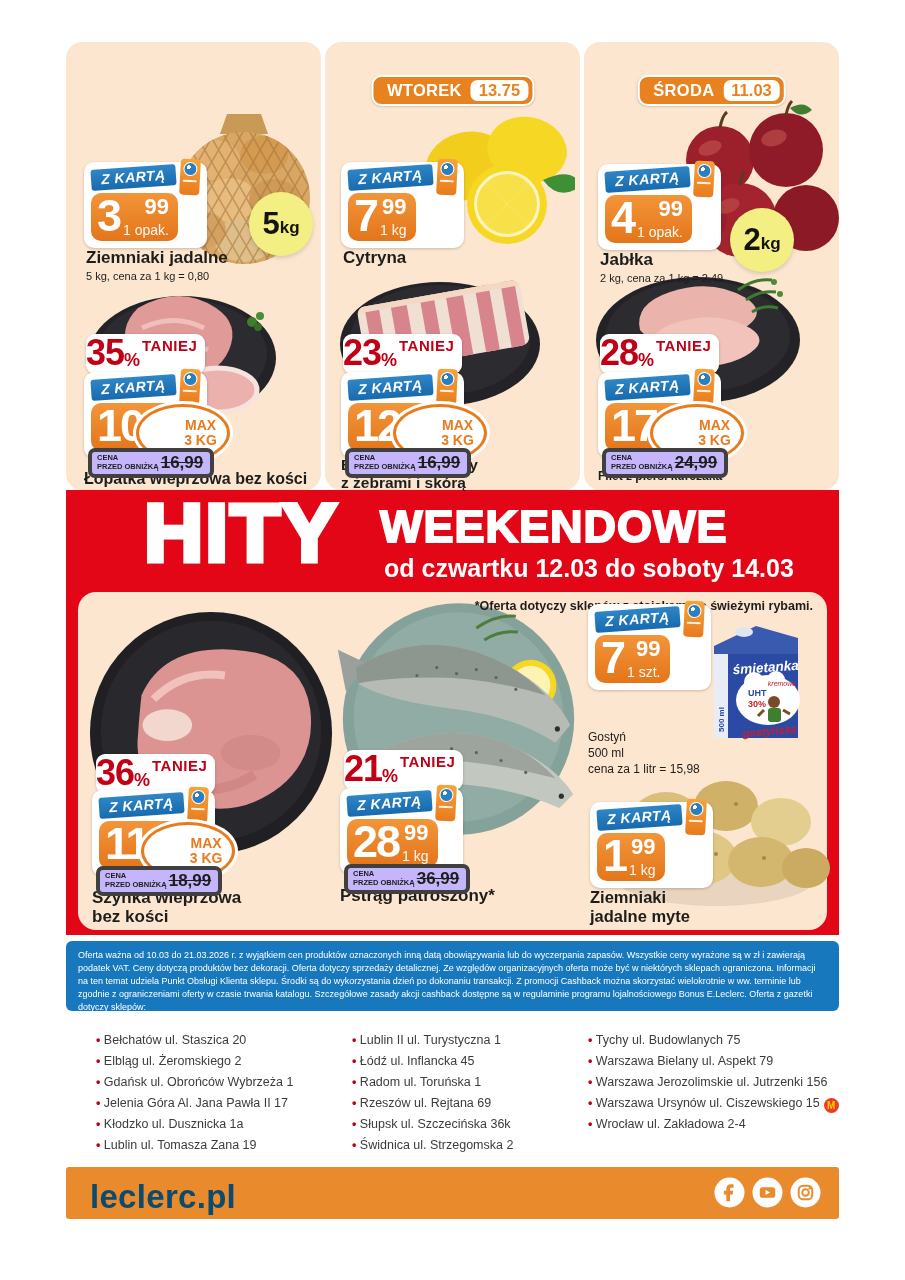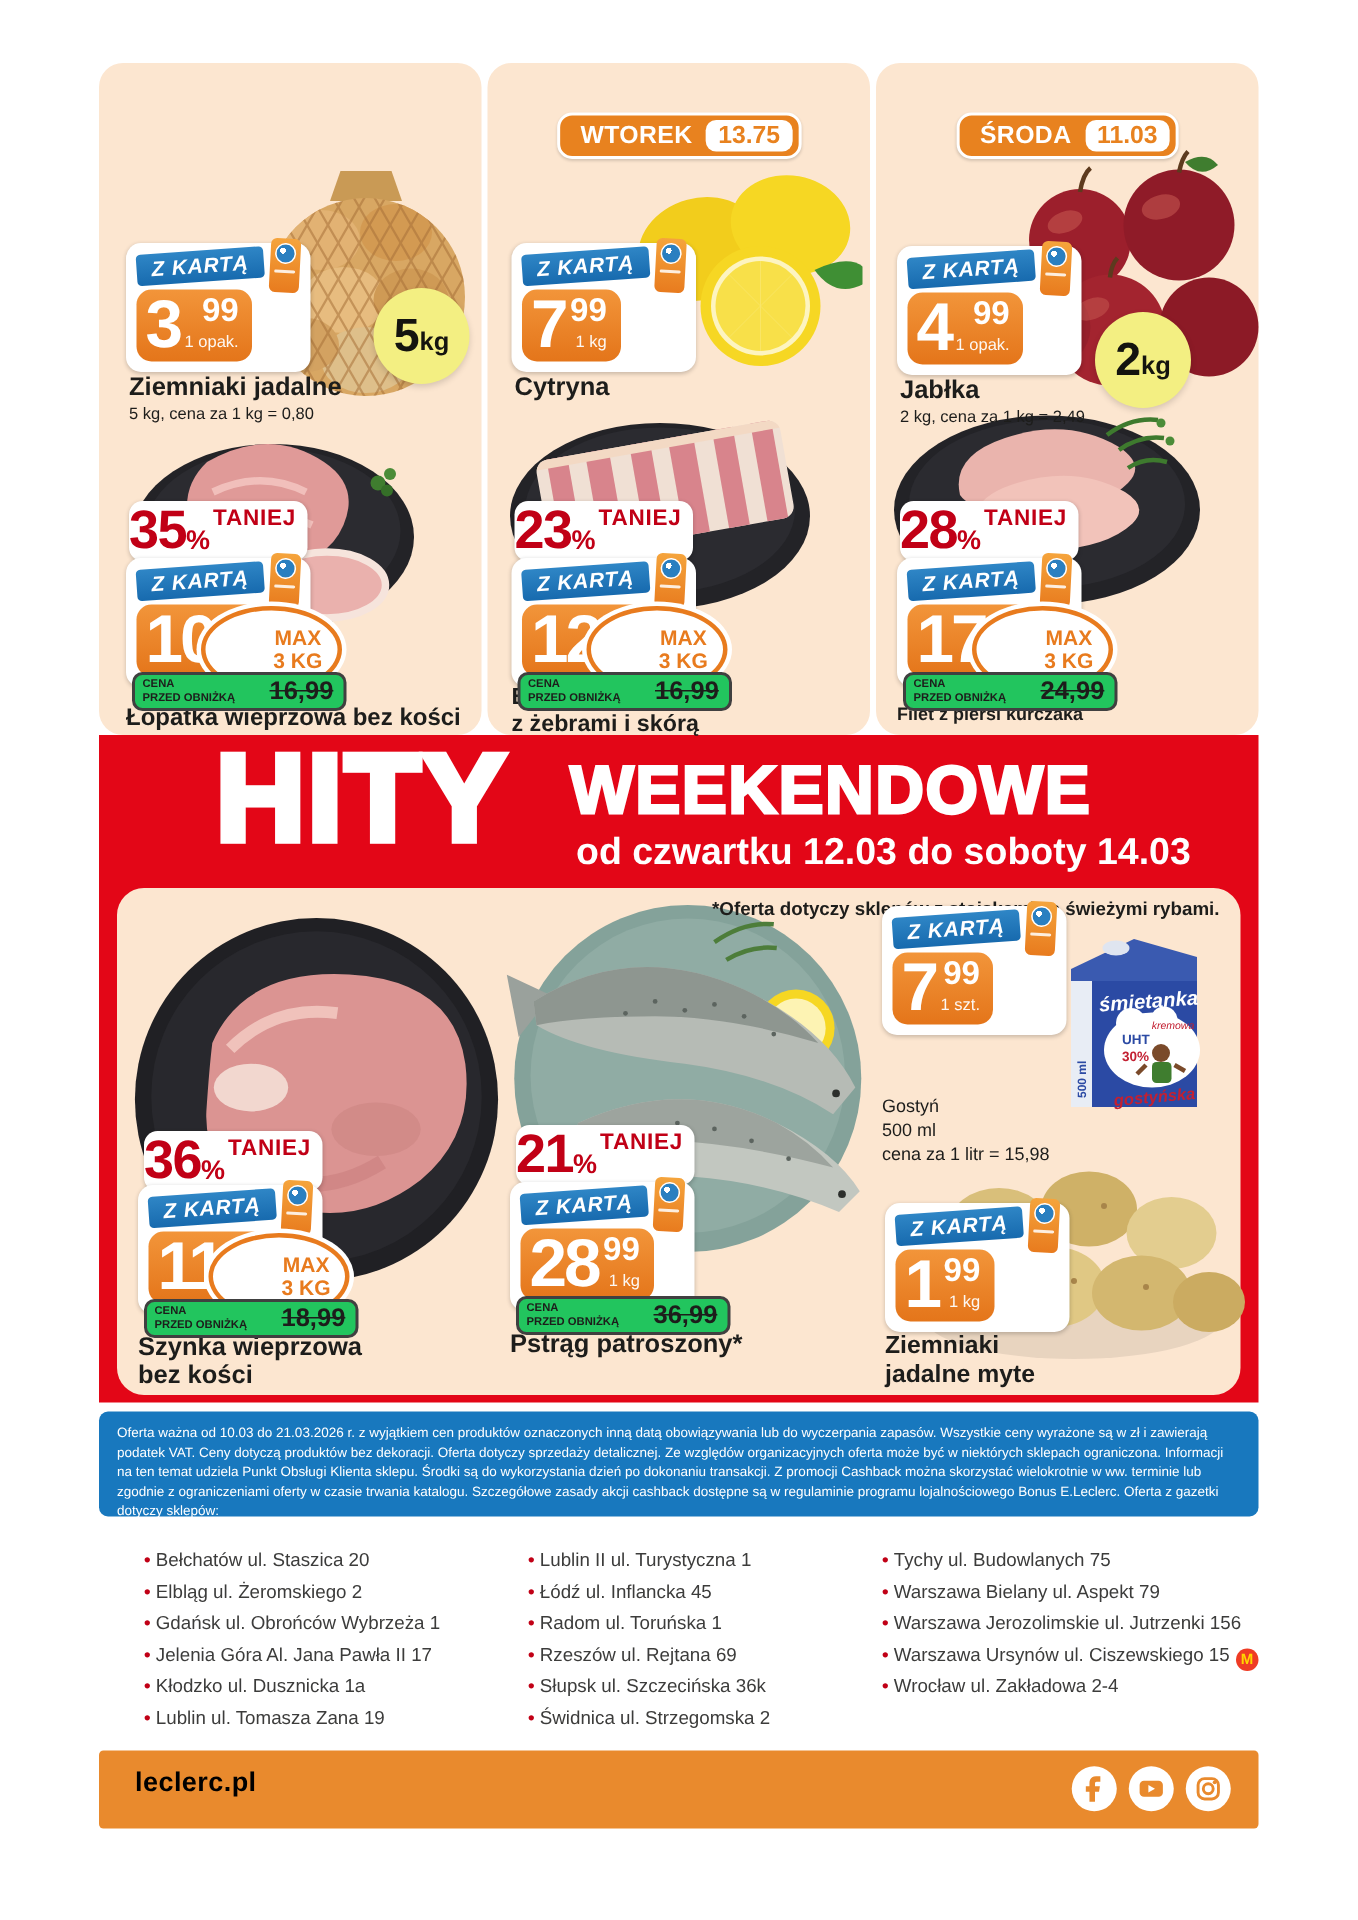--- a/index.html
+++ b/index.html
@@ -22,32 +22,32 @@
   .bonus{width:20px;height:36px;background:linear-gradient(180deg,#f5a43c,#e87b1e);border-radius:4px;position:relative;
          transform:rotate(3deg);flex:none;margin-top:-8px;}
   .bonus::before{content:"";position:absolute;left:50%;top:3px;transform:translateX(-50%);width:12px;height:12px;
          border-radius:50%;background:radial-gradient(circle at 35% 35%,#ffffff 0 2px,#2a7fc0 2px 100%);border:1.5px solid #fff;}
   .bonus::after{content:"";position:absolute;left:3px;right:3px;top:21px;height:2px;background:rgba(255,255,255,.85);border-radius:1px;}
   .pbox{position:relative;background:linear-gradient(180deg,#f2953a,#e4751a);border-radius:10px;color:#fff;
         display:flex;align-items:flex-start;padding:0 9px 2px 6px;width:max-content;}
   .p-int{font-size:45px;font-weight:bold;line-height:1.02;letter-spacing:-2px;}
   .p-r{display:flex;flex-direction:column;margin-left:3px;padding-top:4px;align-items:flex-end;}
   .p-c{font-size:22px;font-weight:bold;line-height:.95;}
-  .p-u{font-size:11px;margin-top:4px;opacity:.95;white-space:nowrap;}
+  .p-u{font-size:14px;margin-top:4px;opacity:.95;white-space:nowrap;}
   .maxb{position:absolute;right:-48px;top:1px;width:52px;height:52px;border-radius:50%;background:#fff;
         border:3px solid #e87b1e;box-shadow:0 0 0 3px #fff;color:#e87b1e;font-weight:bold;display:flex;
         flex-direction:column;align-items:center;justify-content:center;font-size:14px;line-height:1.05;padding-left:36px;}
   .maxb i{font-style:normal;}
   .disc{position:absolute;background:#fff;border-radius:9px;padding:1px 8px 3px 0;box-shadow:0 1px 3px rgba(0,0,0,.2);
         display:flex;align-items:flex-start;width:max-content;z-index:3;}
   .disc-num{color:#c10016;font-size:36px;font-weight:bold;line-height:1;letter-spacing:-1px;}
   .disc-sym{color:#c10016;font-size:18px;font-weight:bold;margin-top:15px;}
   .disc-word{color:#c10016;font-size:15px;font-weight:bold;letter-spacing:.5px;margin:2px 0 0 2px;}
-  .oldp{position:absolute;background:#22c55e;border:2px solid #404040;border-radius:7px;display:flex;align-items:center;
-        gap:23px;padding:1px 7px 1px 5px;width:max-content;z-index:4;}
+  .oldp{position:absolute;background:#c4b5fd;border:4px solid #404040;border-radius:7px;display:flex;align-items:center;
+        gap:2px;padding:1px 7px 1px 5px;width:max-content;z-index:4;}
   .old-l{display:flex;flex-direction:column;font-size:7.5px;font-weight:bold;line-height:1.15;}
   .old-l i{font-style:normal;}
   .old-v{font-size:17px;font-weight:bold;text-decoration:line-through;}
   .pname{position:absolute;font-weight:bold;font-size:17px;line-height:1.14;z-index:3;white-space:nowrap;}
   .pname span{display:block;}
   .psub{position:absolute;font-size:11px;z-index:3;white-space:nowrap;}
   .kgbadge{position:absolute;width:64px;height:64px;border-radius:50%;background:#f3ef82;display:flex;align-items:center;
         justify-content:center;color:#14140f;font-weight:bold;z-index:3;box-shadow:0 2px 4px rgba(0,0,0,.15);}
   .kg-n{font-size:31px;}.kg-u{font-size:17px;margin-top:7px;}
   .redband{position:absolute;left:66px;top:490px;width:773px;height:445px;background:#e30617;}
@@ -62,21 +62,21 @@
          color:#fff;font-size:9px;line-height:1.45;padding:8px 12px;box-sizing:border-box;}
   .stores{position:absolute;left:66px;top:1022px;width:773px;height:140px;}
   .scol{position:absolute;top:8px;list-style:none;margin:0;padding:0;}
   .scol li{font-size:12.5px;color:#3c3c3b;line-height:21px;white-space:nowrap;}
   .scol li::before{content:"• ";color:#c10016;font-weight:bold;}
   #sc1{left:30px}#sc2{left:286px}#sc3{left:522px}
   .metro{display:inline-flex;width:15px;height:15px;border-radius:50%;background:#ef3b24;color:#ffd400;
          align-items:center;justify-content:center;font-size:10px;font-weight:bold;vertical-align:-2px;margin-left:4px;}
   .metro i{font-style:normal;}
   .footer{position:absolute;left:66px;top:1167px;width:773px;height:52px;background:#e98a2d;border-radius:3px;}
-  .site{position:absolute;left:24px;top:11px;color:#000000;font-weight:bold;font-size:18px;letter-spacing:.3px;cursor:pointer;}
+  .site{position:absolute;left:24px;top:11px;color:#0c4a6e;font-weight:bold;font-size:33px;letter-spacing:.3px;cursor:pointer;}
   .socials{position:absolute;right:18px;top:10px;display:flex;gap:7px;}
   .socials svg{cursor:pointer;}
 </style>
 </head>
 <body>
 
 <div class="page">
 
   <div class="toppanel" id="p1">
     <svg class="photo" style="left:103px;top:58px" width="150" height="170" viewBox="0 0 150 170">

